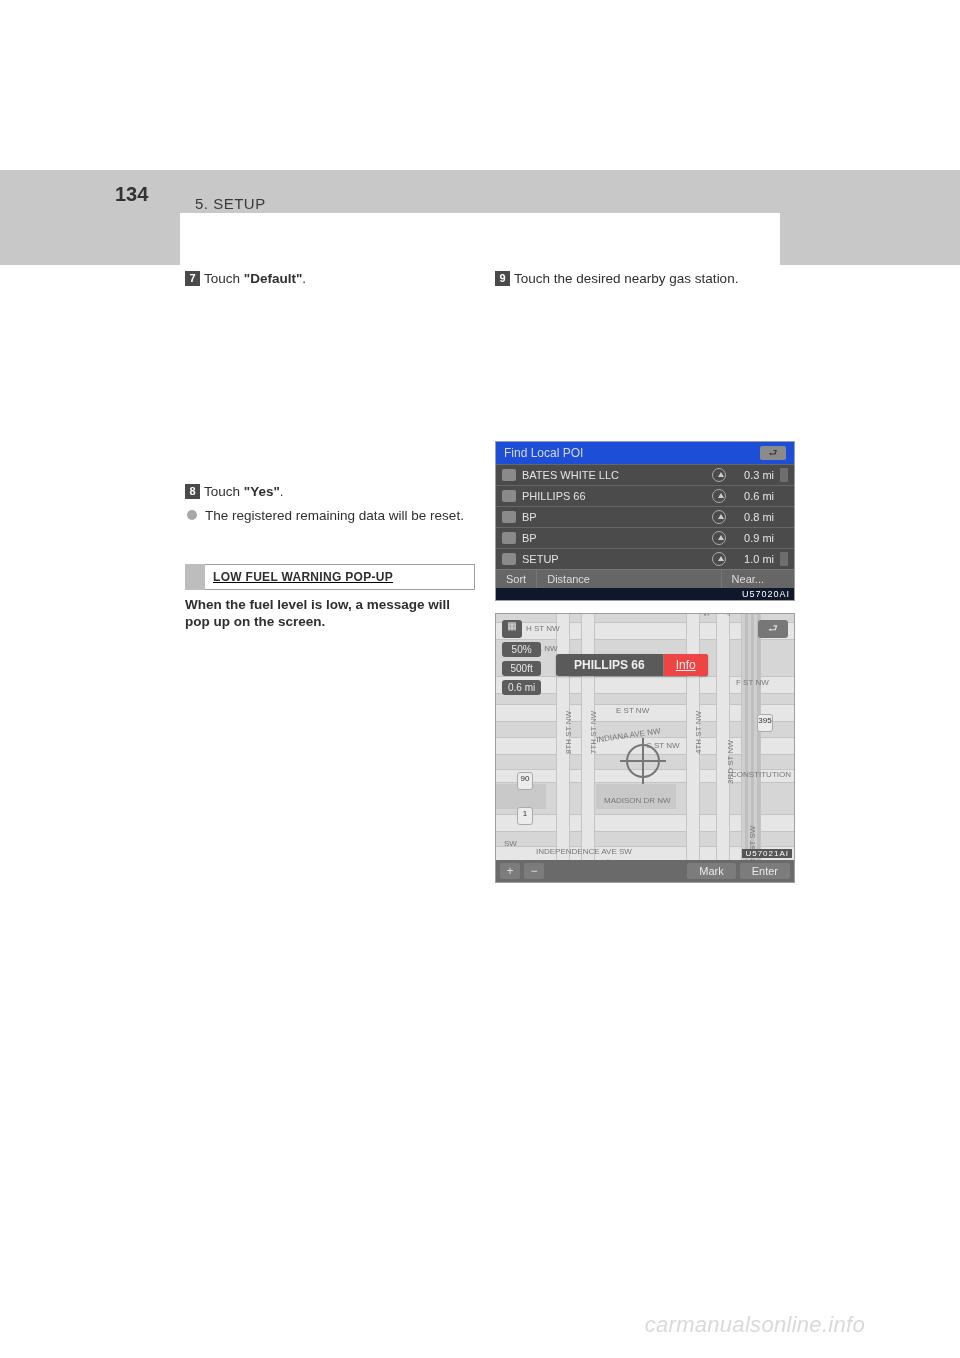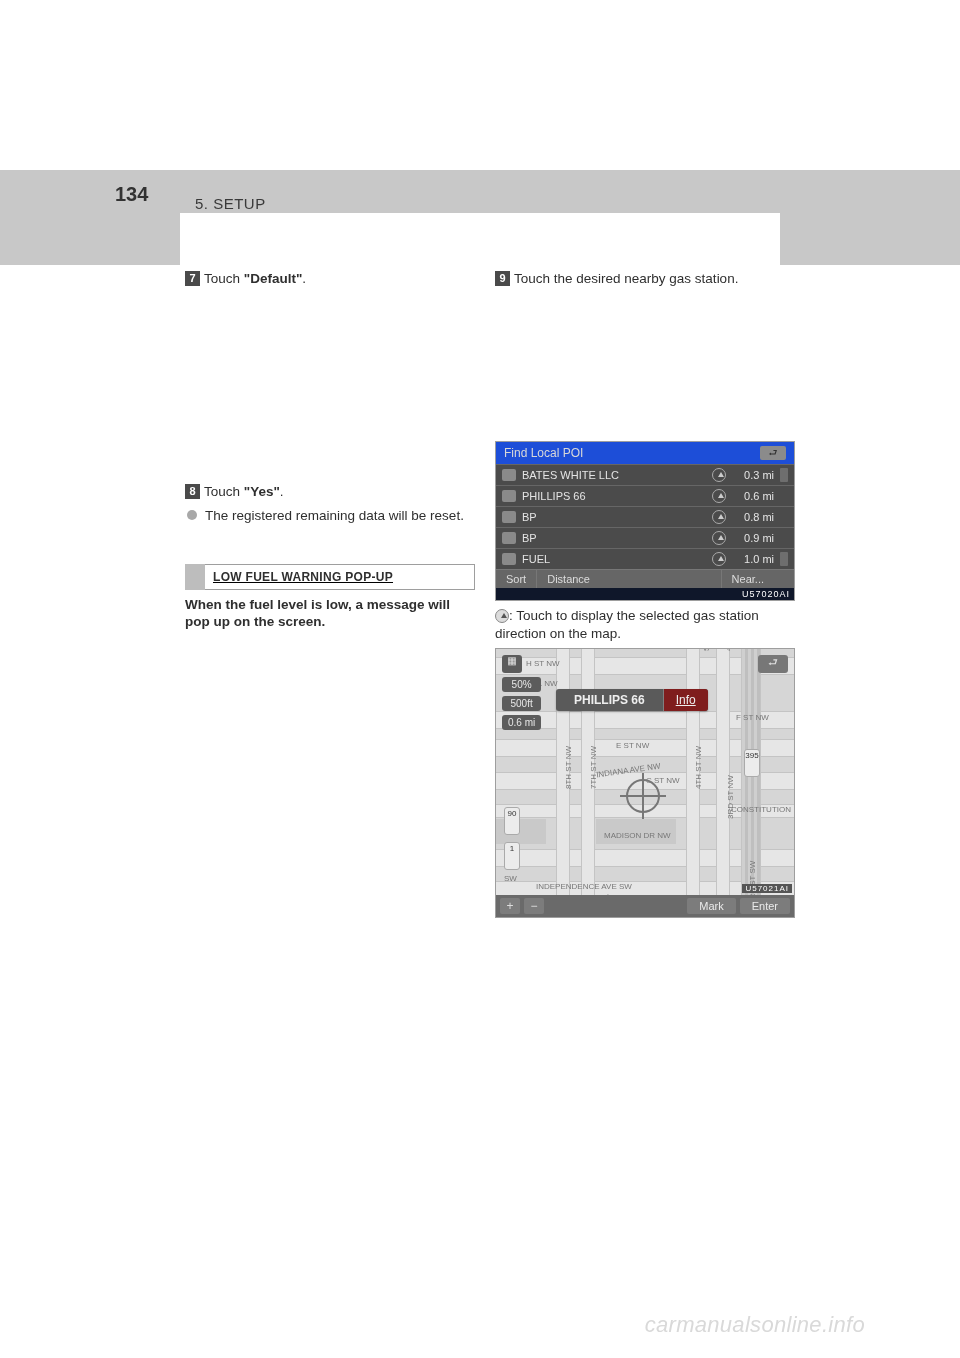--- a/index.html
+++ b/index.html
@@ -162,31 +162,31 @@
   .map-shot .patch { position:absolute; background:#c9c9c9; }
   .map-leftstack { position:absolute; top:6px; left:6px; display:flex; flex-direction:column; gap:4px; }
   .map-chip { background:#5c5c5c; color:#e6e6e6; font-size:10px; padding:2px 6px; border-radius:3px; text-align:center; }
   .map-back { position:absolute; top:6px; right:6px; width:30px; height:18px; background:#777; border-radius:3px; display:flex; align-items:center; justify-content:center; font-size:11px; color:#ddd;}
   .poi-balloon {
     position:absolute; top:40px; left:60px;
     display:flex; background:#5a5a5a; color:#eee; font-size:12px;
     border-radius:3px; overflow:hidden; box-shadow:0 1px 2px rgba(0,0,0,0.3);
   }
   .poi-balloon .nm { padding:4px 18px; font-weight:bold; }
-  .poi-balloon .info { padding:4px 12px; background:#7f1d1d; border-left:1px solid #808080;text-decoration:underline; }
+  .poi-balloon .info { padding:4px 12px; background:#ef4444; border-left:1px solid #808080;text-decoration:underline; }
   .crosshair { position:absolute; top:130px; left:130px; width:34px; height:34px; }
   .crosshair .ring { position:absolute; inset:0; border:2px solid #777; border-radius:50%; }
   .crosshair .cv { position:absolute; left:50%; top:-6px; bottom:-6px; width:2px; background:#777; transform:translateX(-1px);}
   .crosshair .ch { position:absolute; top:50%; left:-6px; right:-6px; height:2px; background:#777; transform:translateY(-1px);}
   .map-foot { position:absolute; bottom:0; left:0; right:0; height:22px; background:#6a6a6a; display:flex; align-items:center; padding:0 4px; gap:4px;}
   .map-foot .zb { width:20px; height:16px; background:#7c7c7c; color:#ddd; font-size:12px; text-align:center; line-height:16px; border-radius:2px;}
   .map-foot .spacer { flex:1; }
   .map-foot .btn { background:#7c7c7c; color:#eaeaea; font-size:11px; padding:2px 12px; border-radius:2px;}
   .map-caption { position:absolute; right:2px; bottom:24px; font-size:8px; color:#fff; background:#555; padding:0 3px; letter-spacing:1px; }
-  .shield { display:inline-block; width:16px; height:28px; background:#ececec; border:1px solid #aaa; border-radius:3px; font-size:8px; color:#333; text-align:center; line-height:12px;}
+  .shield { display:inline-block; width:16px; height:18px; background:#ececec; border:1px solid #aaa; border-radius:3px; font-size:8px; color:#333; text-align:center; line-height:12px;margin-left:13px;}
 
   .watermark {
     position: absolute;
     bottom: 20px;
     right: 95px;
     font-size: 22px;
     font-style: italic;
     color: #d9d9d9;
     letter-spacing: 0.3px;
   }
@@ -256,37 +256,34 @@
       </div>
       <div class="poi-row">
         <span class="brand"></span>
         <span class="name">BP</span>
         <span class="dir-ico"></span>
         <span class="dist">0.9 mi</span>
         <span style="width:14px"></span>
       </div>
       <div class="poi-row">
         <span class="brand"></span>
-        <span class="name">FUEL</span>
+        <span class="name">SETUP</span>
         <span class="dir-ico"></span>
         <span class="dist">1.0 mi</span>
         <span class="bar"></span>
       </div>
       <div class="poi-foot">
         <div class="sort">Sort</div>
         <div>Distance</div>
         <div class="near">Near...</div>
       </div>
       <div class="poi-caption">U57020AI</div>
     </div>
 
     <div class="spacer-sm"></div>
-    <p class="para">
-      <span class="inline-ico"></span><span>: Touch to display the selected gas station direction on the map.</span>
-    </p>
 
     <div class="map-shot">
 
       <div class="road-h" style="top:8px"></div>
       <div class="road-h" style="top:62px"></div>
       <div class="road-h" style="top:90px"></div>
       <div class="road-h" style="top:123px"></div>
       <div class="road-h" style="top:155px; height:14px;"></div>
       <div class="road-h" style="top:200px"></div>
       <div class="road-h" style="top:232px"></div>

